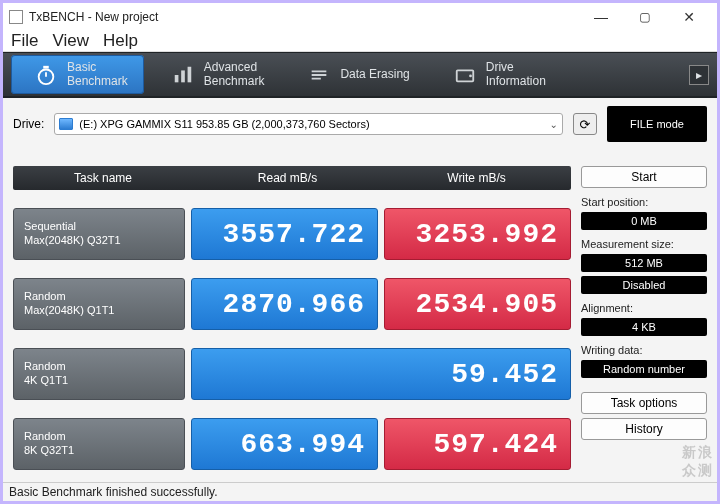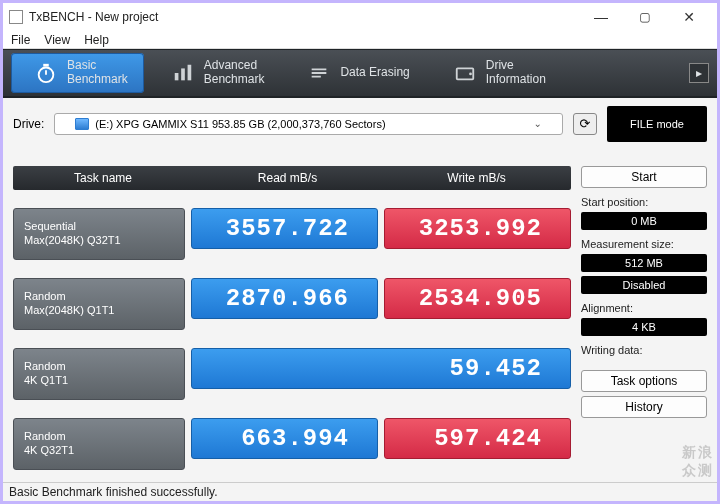--- a/index.html
+++ b/index.html
@@ -7,48 +7,48 @@
   .window { width:720px; height:504px; border:3px solid #c4b5fd; display:flex; flex-direction:column; background:#fff; }
   
   .titlebar { height:32px; display:flex; align-items:center; padding:0 6px; font-size:12px; color:#222; }
   .titlebar .ticon { width:14px; height:14px; background:#fff; border:1px solid #888; margin-right:6px; }
   .titlebar .spacer { flex:1; }
   .tb-btn { width:44px; height:28px; display:flex; align-items:center; justify-content:center; font-size:14px; color:#333; }
   .tb-btn.min::after{content:"—";}
   .tb-btn.max::after{content:"▢"; font-size:12px;}
   .tb-btn.close::after{content:"✕";}
   
-  .menubar { height:22px; display:flex; align-items:center; gap:14px; padding:0 8px; font-size:12px; color:#222; border-bottom:1px solid #ddd;}
+  .menubar { height:22px; display:flex; align-items:center; gap:14px; padding:0 8px; font-size:17px; color:#222; border-bottom:1px solid #ddd;}
   .menubar span{cursor:default;}
   
   .tabs { height:58px; background:linear-gradient(#4a4f55,#2e3236); display:flex; align-items:center; padding:0 8px; gap:4px; border-top:1px solid #1f2326; border-bottom:2px solid #1f2326;}
   .tab { display:flex; align-items:center; gap:10px; padding:6px 16px 6px 24px; color:#dfe3e6; font-size:12px; border-radius:4px; cursor:pointer; }
   .tab.active { background:linear-gradient(#3f99e8,#2c74c2); box-shadow:inset 0 0 0 1px #1d5a9e; }
   .tab .ic { width:22px; height:22px; display:flex; align-items:center; justify-content:center; }
   .tab .ic svg{width:22px;height:22px;}
   .tab .lbl { line-height:1.15; }
   .tabs .more { margin-left:auto; width:20px; height:20px; color:#dfe3e6; display:flex; align-items:center; justify-content:center; font-size:12px; border:1px solid #888; background:#2e3236;}
   
   .content { flex:1; background:#f4f4f4; padding:8px 10px 0 10px; display:flex; flex-direction:column; }
   .drive-row { display:flex; align-items:center; gap:10px; font-size:12px; margin-bottom:24px;}
   .drive-row label{font-weight:400;}
-  .drive-select { flex:1; display:flex; align-items:center; height:22px; background:#fff; border:1px solid #aaa; border-radius:3px; padding:0 20px; gap:6px; font-size:11px;}
+  .drive-select { flex:1; display:flex; align-items:center; height:22px; background:#fff; border:1px solid #aaa; border-radius:3px; padding:0 4px; gap:6px; font-size:11px;}
   .drive-select .di { width:14px; height:12px; background:linear-gradient(#6fb8ff,#2d7dd2); border:1px solid #2d7dd2; border-radius:1px;}
   .drive-select .chev{margin-left:auto; font-size:10px; color:#555;}
   .reload-btn{ width:24px; height:22px; border:1px solid #888; border-radius:3px; background:#eee; display:flex; align-items:center; justify-content:center; font-size:13px;}
   .filemode{ width:100px; height:36px; background:#000; color:#fff; font-size:11px; display:flex; align-items:center; justify-content:center; border-radius:2px;}
   
   .body { flex:1; display:flex; gap:10px; }
   .left { flex:1; }
   .table-head{ display:flex; height:24px; background:linear-gradient(#3b3f44,#26292d); color:#fff; font-size:12px; align-items:center; text-align:center; border-radius:2px; margin-bottom:10px;}
   .th1{width:180px;} .th2{flex:1;} .th3{flex:1;}
   .th1,.th2,.th3{display:flex;align-items:center;justify-content:center;}
   .row{ display:flex; gap:6px; margin-bottom:12px;margin-top:18px;}
   .task{ width:172px; height:52px; background:linear-gradient(#7d848b,#5c6267); border:1px solid #4a4f55; border-radius:3px; color:#fff; font-size:11px; padding:8px 10px; line-height:1.25; display:flex; flex-direction:column; justify-content:center; font-family:Verdana, sans-serif;}
-  .val { flex:1; height:41px; border-radius:3px; color:#fff; display:flex; align-items:center; justify-content:flex-end; padding-right:28px; font-family:"Courier New", monospace; font-size:24px; font-weight:bold; letter-spacing:1px;}
+  .val { flex:1; height:52px; border-radius:3px; color:#fff; display:flex; align-items:center; justify-content:flex-end; padding-right:12px; font-family:"Courier New", monospace; font-size:28px; font-weight:bold; letter-spacing:1px;}
   .val.read{ background:linear-gradient(#3c9def,#1e78d4); border:1px solid #155fa8;}
   .val.write{ background:linear-gradient(#ef5668,#d42a46); border:1px solid #a51c32;}
   
   .right{ width:126px; display:flex; flex-direction:column; gap:4px; font-size:11px;}
   .btn{ height:22px; border:1px solid #999; border-radius:3px; background:#fdfdfd; display:flex; align-items:center; justify-content:center; font-size:12px; cursor:pointer;}
   .lblr{ font-size:11px; color:#222; margin-top:4px;}
   .chip{ height:18px; background:#000; color:#fff; display:flex; align-items:center; justify-content:center; border-radius:2px; font-size:11px;}
   
   .status{ height:22px; border-top:1px solid #ccc; font-size:12px; padding:2px 6px; color:#222; background:#f4f4f4;}
   
@@ -155,37 +155,38 @@
         <div class="row">
           <div class="task">
               <span>Random</span>
               <span>4K Q1T1</span>
             </div>
           <div class="val read">59.452</div>
         </div>
         <div class="row">
           <div class="task">
               <span>Random</span>
-              <span>4K Q32T1</span>
+              <span>8K Q32T1</span>
             </div>
           <div class="val read">663.994</div>
           <div class="val write">597.424</div>
         </div>
       </div>
 
       <div class="right">
         <div class="btn">Start</div>
         <div class="lblr">Start position:</div>
         <div class="chip">0 MB</div>
         <div class="lblr">Measurement size:</div>
         <div class="chip">512 MB</div>
         <div class="chip">Disabled</div>
         <div class="lblr">Alignment:</div>
         <div class="chip">4 KB</div>
         <div class="lblr">Writing data:</div>
+        <div class="chip">Random number</div>
         <div style="height:6px"></div>
         <div class="btn">Task options</div>
         <div class="btn">History</div>
       </div>
     </div>
   </div>
 
   <div class="status">
     <span>Basic Benchmark finished successfully.</span>
   </div>

